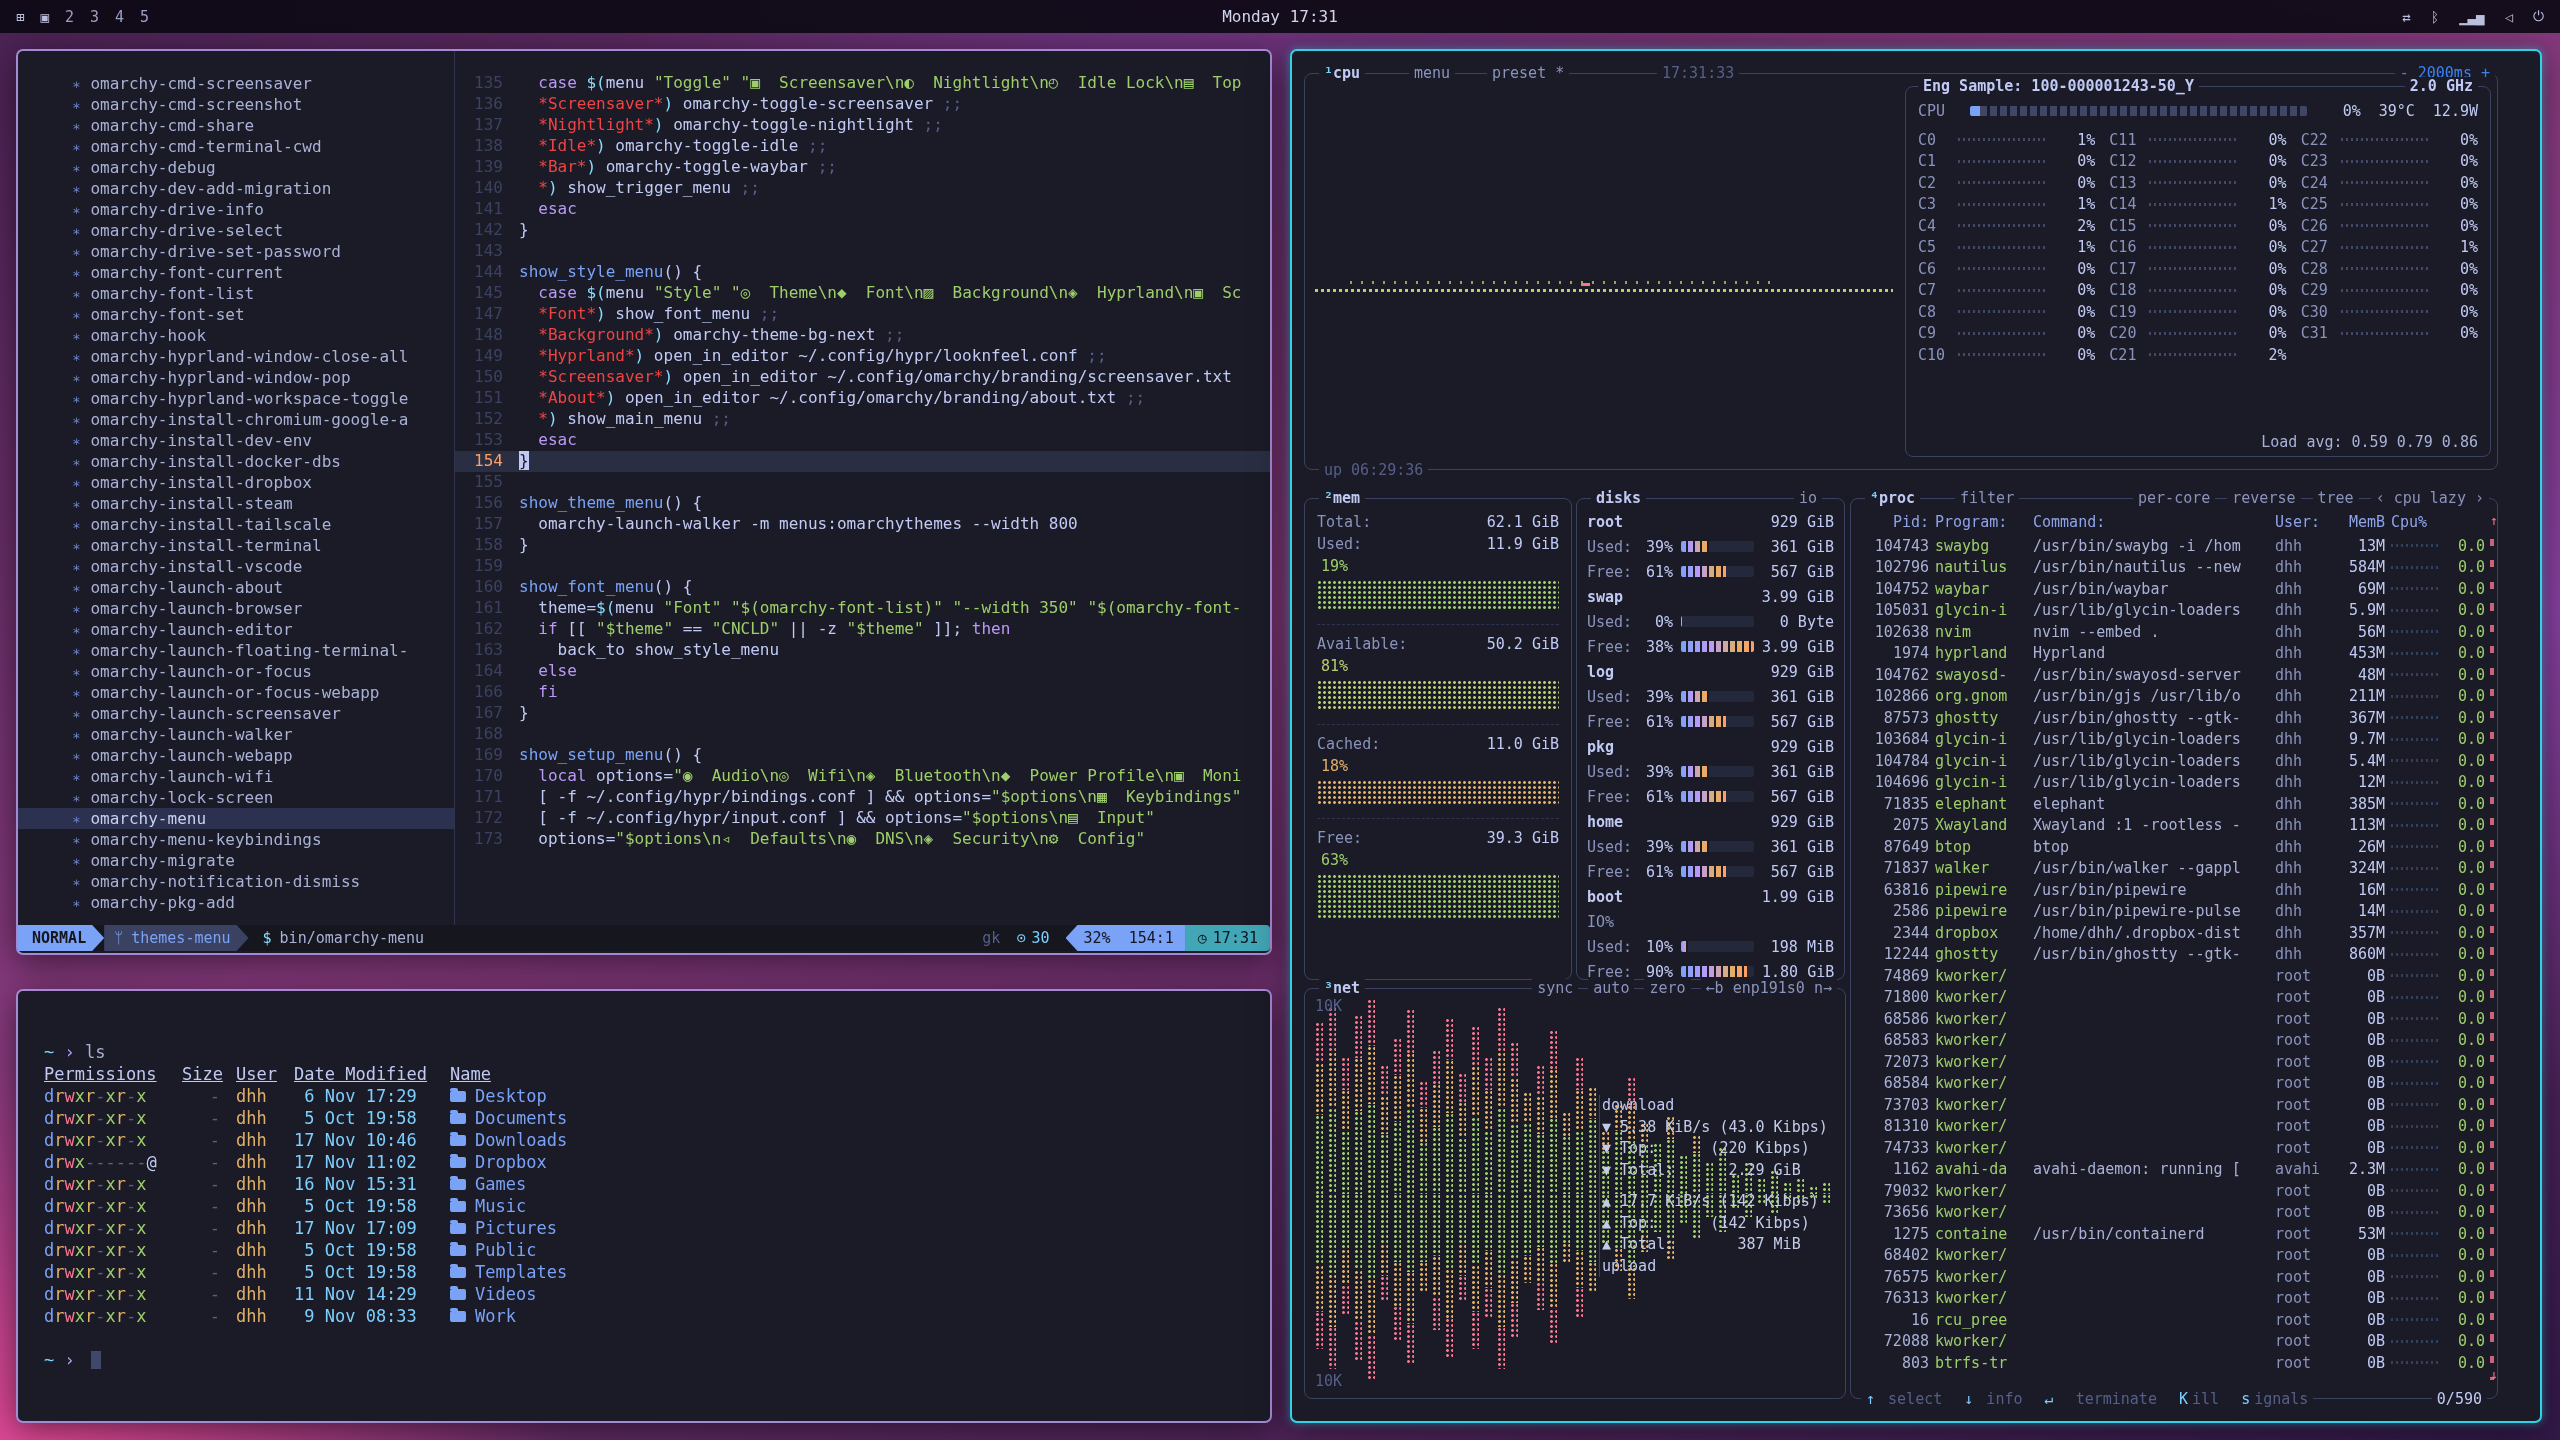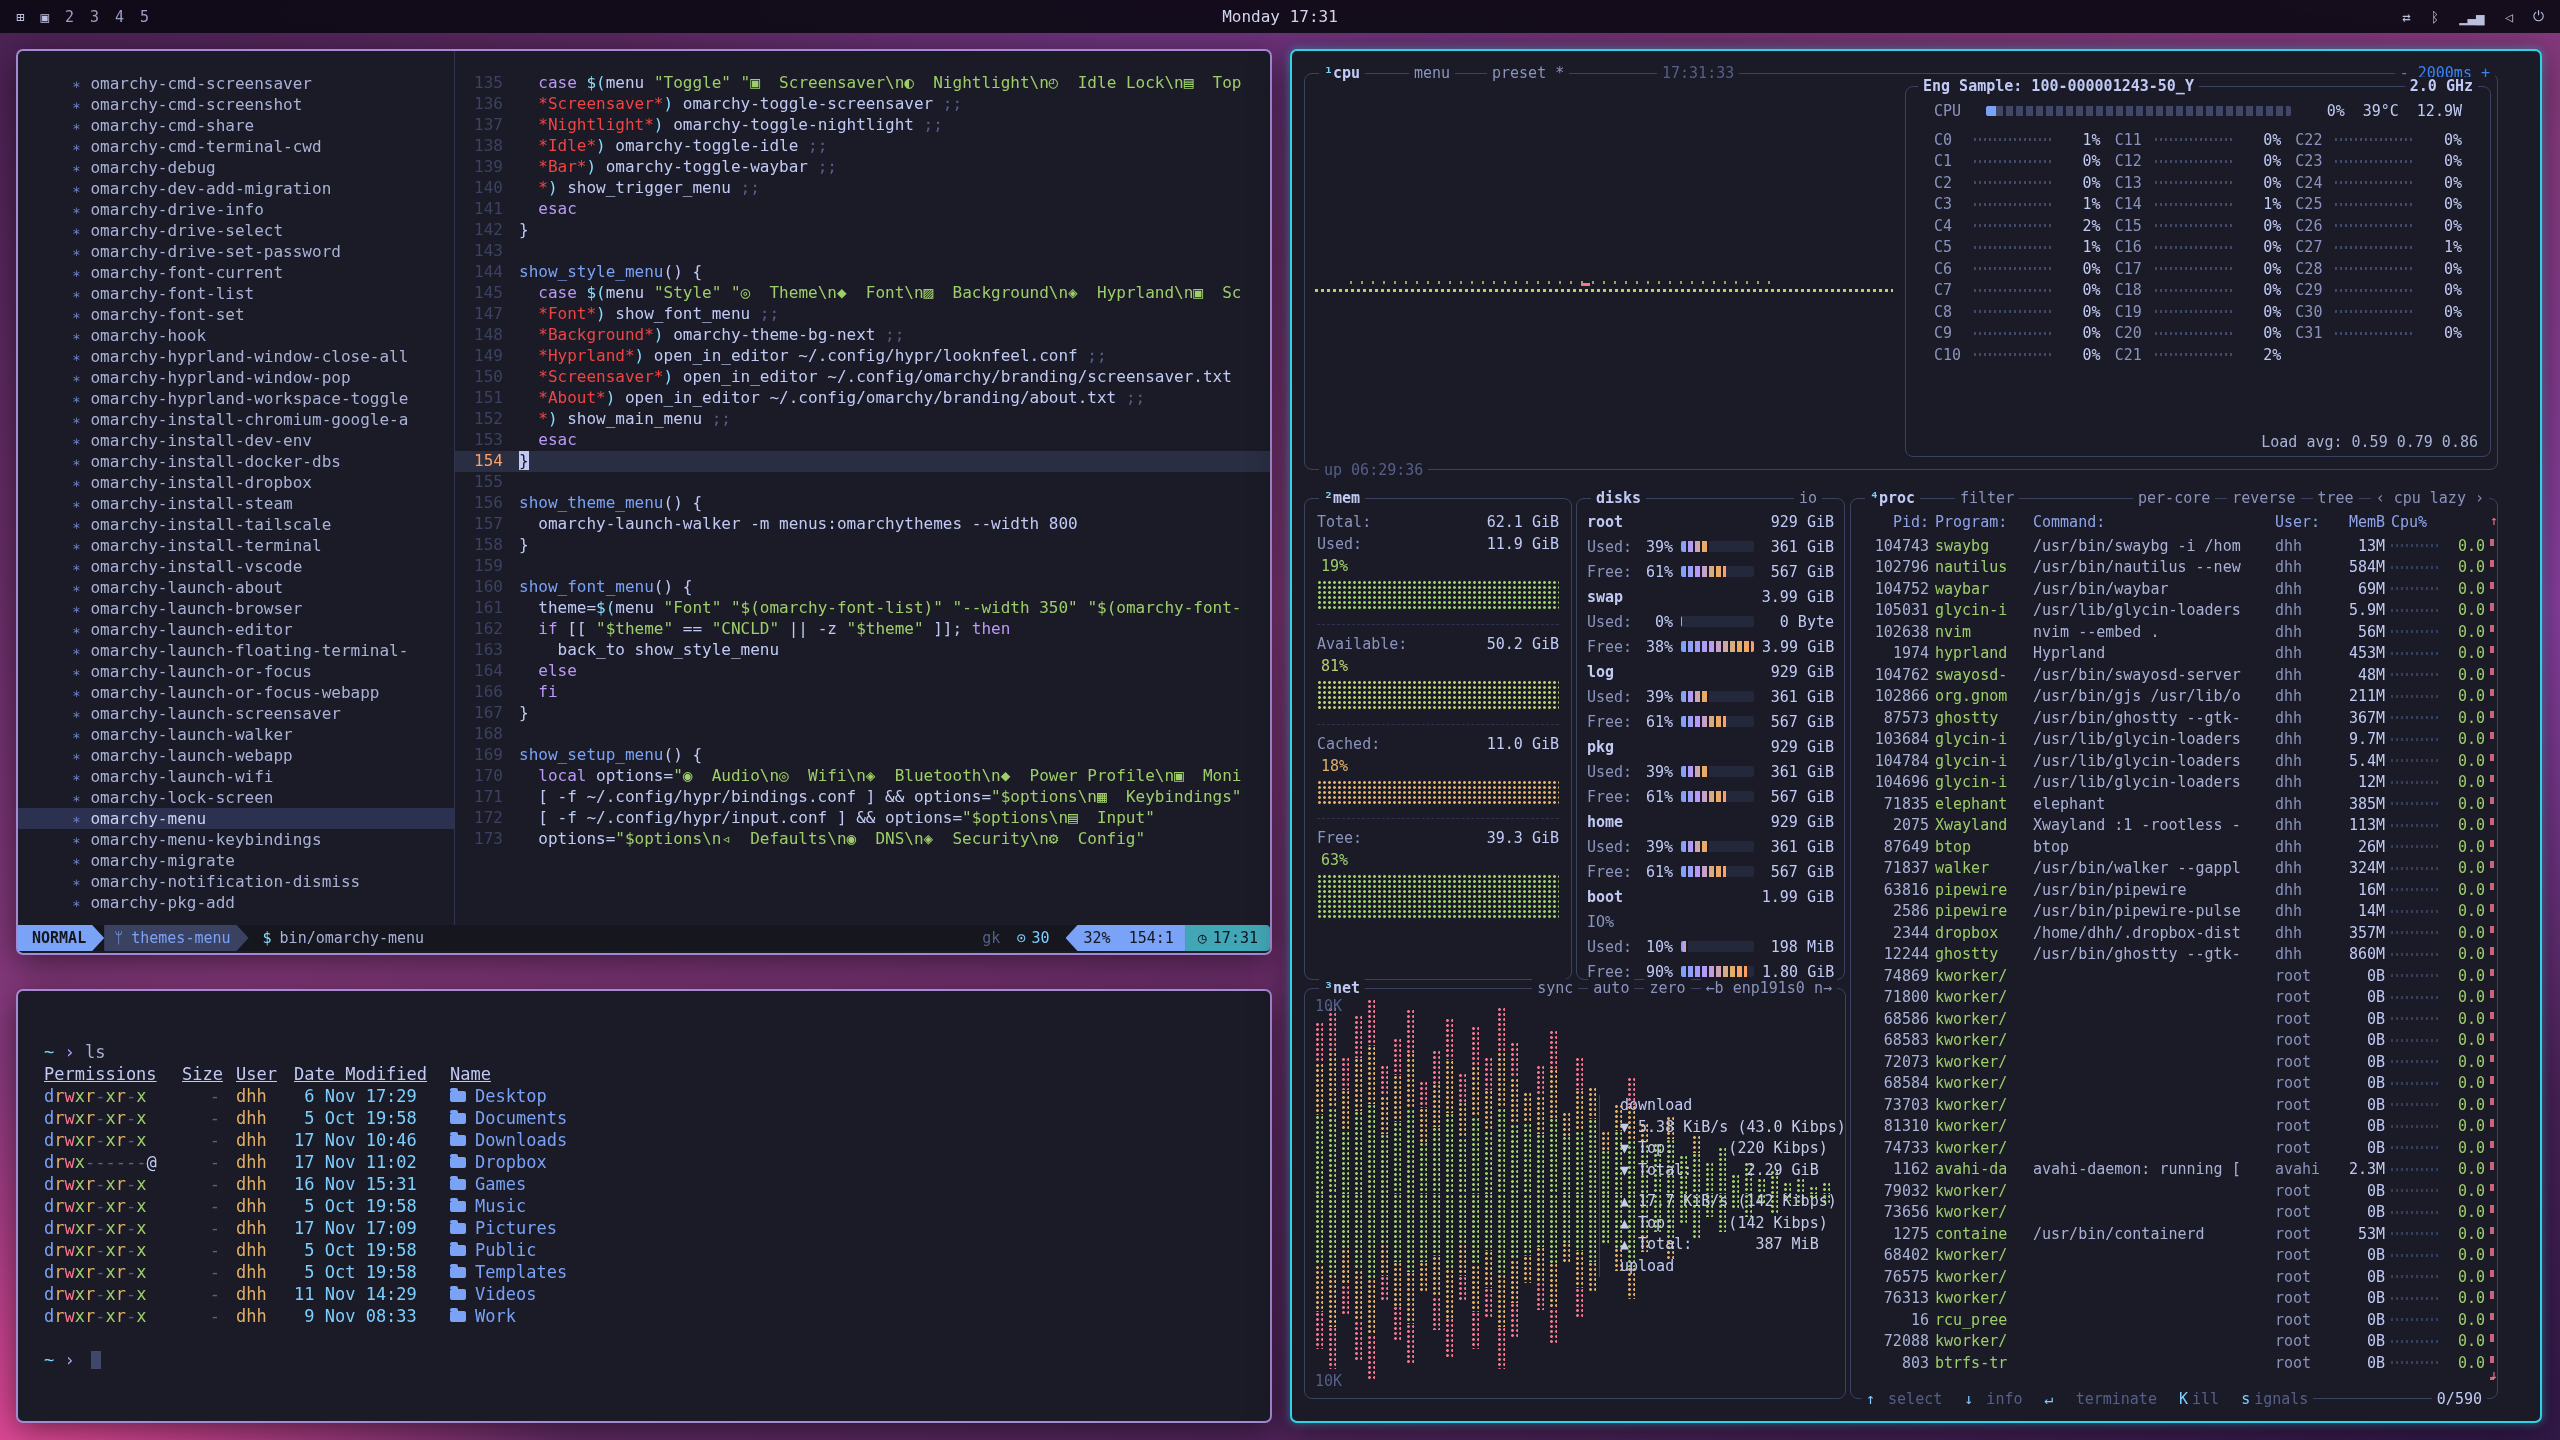--- a/index.html
+++ b/index.html
@@ -86,21 +86,21 @@
   .btitle .sup{color:#7dcfff;font-weight:bold}
   .bctl{position:absolute;top:-10px;background:var(--bg);padding:0 5px;color:#8a93bd}
   .bctl2{background:var(--bg);padding:0 5px;color:#8a93bd;white-space:pre}
   .bfoot{position:absolute;bottom:-10px;background:var(--bg);padding:0 5px;color:#565f89}
   .dots{background-image:radial-gradient(currentColor 1.2px,transparent 1.6px);background-size:5px 5px}
   #cpu-box{left:12px;top:22px;width:1194px;height:397px}
   #cpu-graph{position:absolute;left:10px;top:10px;width:578px;bottom:12px}
   .gl1{position:absolute;left:0;right:0;top:205px;height:3px;background:repeating-linear-gradient(90deg,#c3cb63 0 3px,transparent 3px 6px)}
   .gl2{position:absolute;left:6%;width:74%;top:197px;height:3px;background:repeating-linear-gradient(90deg,#9aa348 0 2px,transparent 2px 11px)}
   .gl3{position:absolute;left:46%;top:199px;width:9px;height:3px;background:#f7768e}
-  #cpu-panel{position:absolute;left:600px;top:12px;bottom:12px;right:6px;border:1px solid #3b4261;border-radius:8px;padding:12px 28px 6px}
+  #cpu-panel{position:absolute;left:600px;top:12px;bottom:12px;right:6px;border:1px solid #3b4261;border-radius:8px;padding:12px 12px 6px}
   .ptitle{position:absolute;top:-10px;left:12px;background:var(--bg);padding:0 5px;color:#c0caf5;font-weight:bold}
   .pfreq{position:absolute;top:-10px;right:12px;background:var(--bg);padding:0 5px;color:#c0caf5;font-weight:bold}
   .cpurow{display:flex;align-items:center;height:24px}
   .cpulab{color:#8a93bd;width:42px}
   .cpumeter{flex:1;height:10px;margin:0 10px;border-radius:2px;
     background:linear-gradient(90deg,#7aa2f7 0 10px,transparent 10px),
                repeating-linear-gradient(90deg,#3f4666 0 7px,transparent 7px 10px)}
   .cpupct{width:44px;text-align:right}
   .cputw{margin-left:18px;white-space:pre}
   #cores{display:grid;grid-auto-flow:column;grid-template-rows:repeat(11,21.5px);column-gap:14px;margin-top:6px}
@@ -131,21 +131,21 @@
   #net-graph{position:absolute;left:10px;top:10px;width:520px;bottom:10px}
   .half{position:absolute;left:0;right:0;height:50%;display:flex;gap:5px}
   .down{top:0;align-items:flex-end}
   .up{top:50%;align-items:flex-start}
   .nbar{width:8px;display:flex;flex-direction:column}
   .nseg{width:100%}
   .np{color:#f7768e}.ny{color:#e0af68}.ng{color:#9ece6a}
   .nscale{position:absolute;left:10px;color:#565f89}
   .nst{top:8px}.nsb{bottom:8px}
   #net-legend{position:absolute;left:294px;top:106px;width:234px;border-left:1px solid #3b4261;
-    padding-left:20px;line-height:21.5px}
+    padding-left:2px;line-height:21.5px}
   .nlab{color:#c0caf5}
   .nline{color:#c3cbe8;white-space:pre}
   .ngap{height:10px}
   #net-ctls{position:absolute;top:-10px;right:8px;display:flex;gap:10px}
   #proc-box{left:558px;top:447px;width:648px;height:901px}
   #proc-ctls{position:absolute;top:-10px;right:8px;display:flex;gap:12px}
   .pgrid{display:grid;grid-template-columns:70px 92px 236px 54px 50px 48px 40px;column-gap:6px;align-items:center}
   #proc-head{position:absolute;left:8px;right:10px;top:12px;height:22px;color:#8fa3e8}
   #proc-head .pc0,#proc-head .pc4,#proc-head .pc6{text-align:right}
   #proc-rows{position:absolute;left:8px;right:10px;top:36px;bottom:14px;overflow:hidden}

